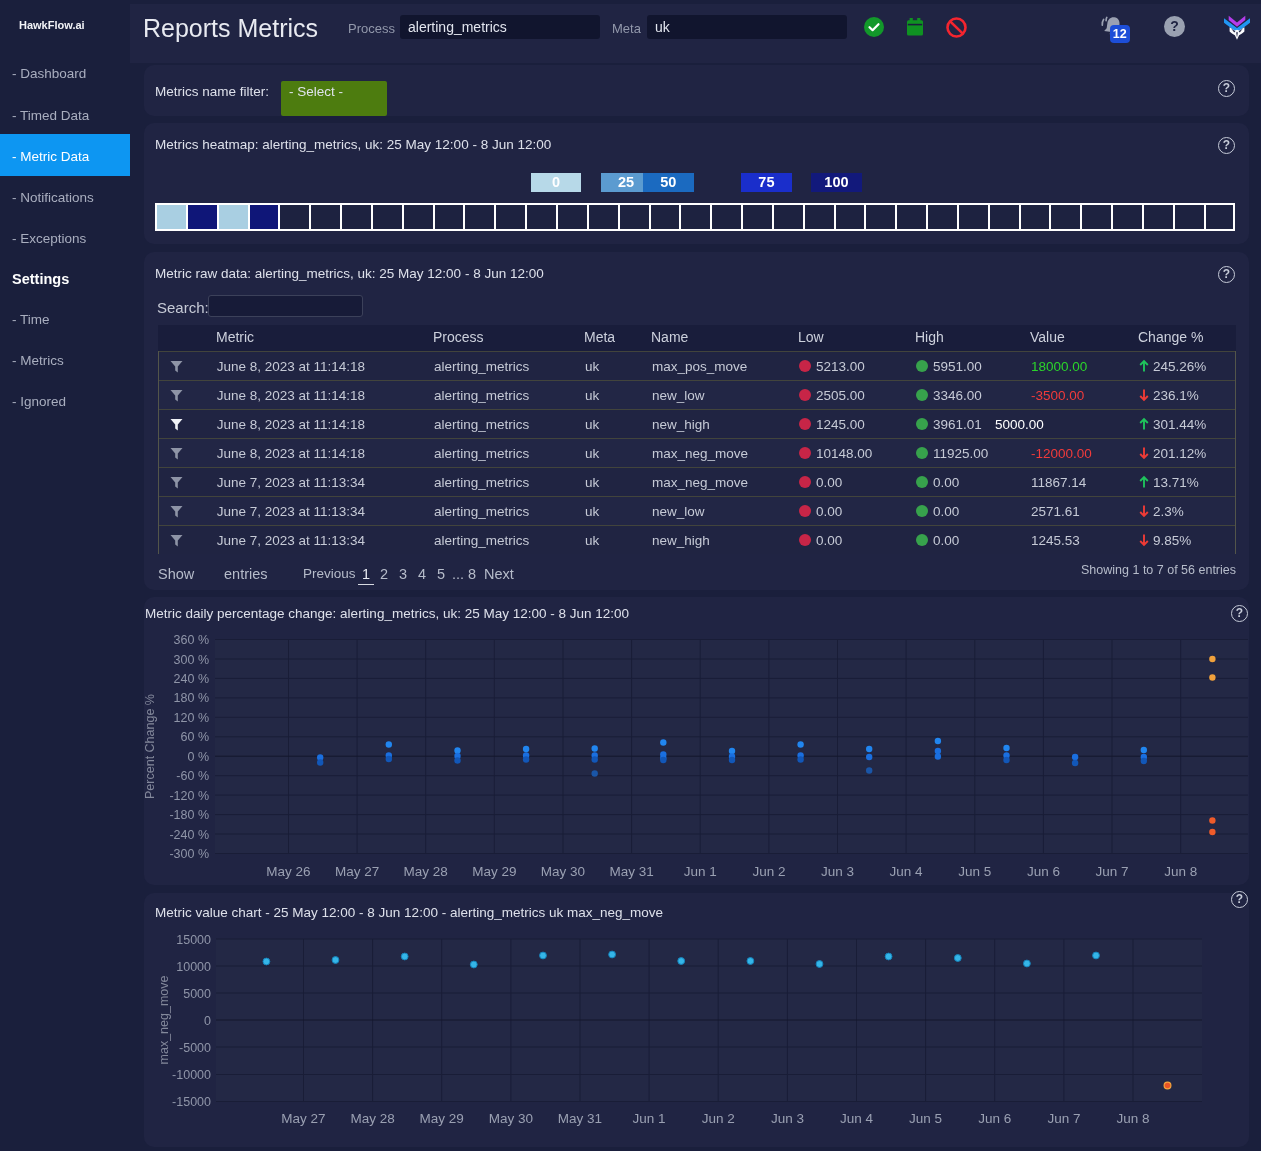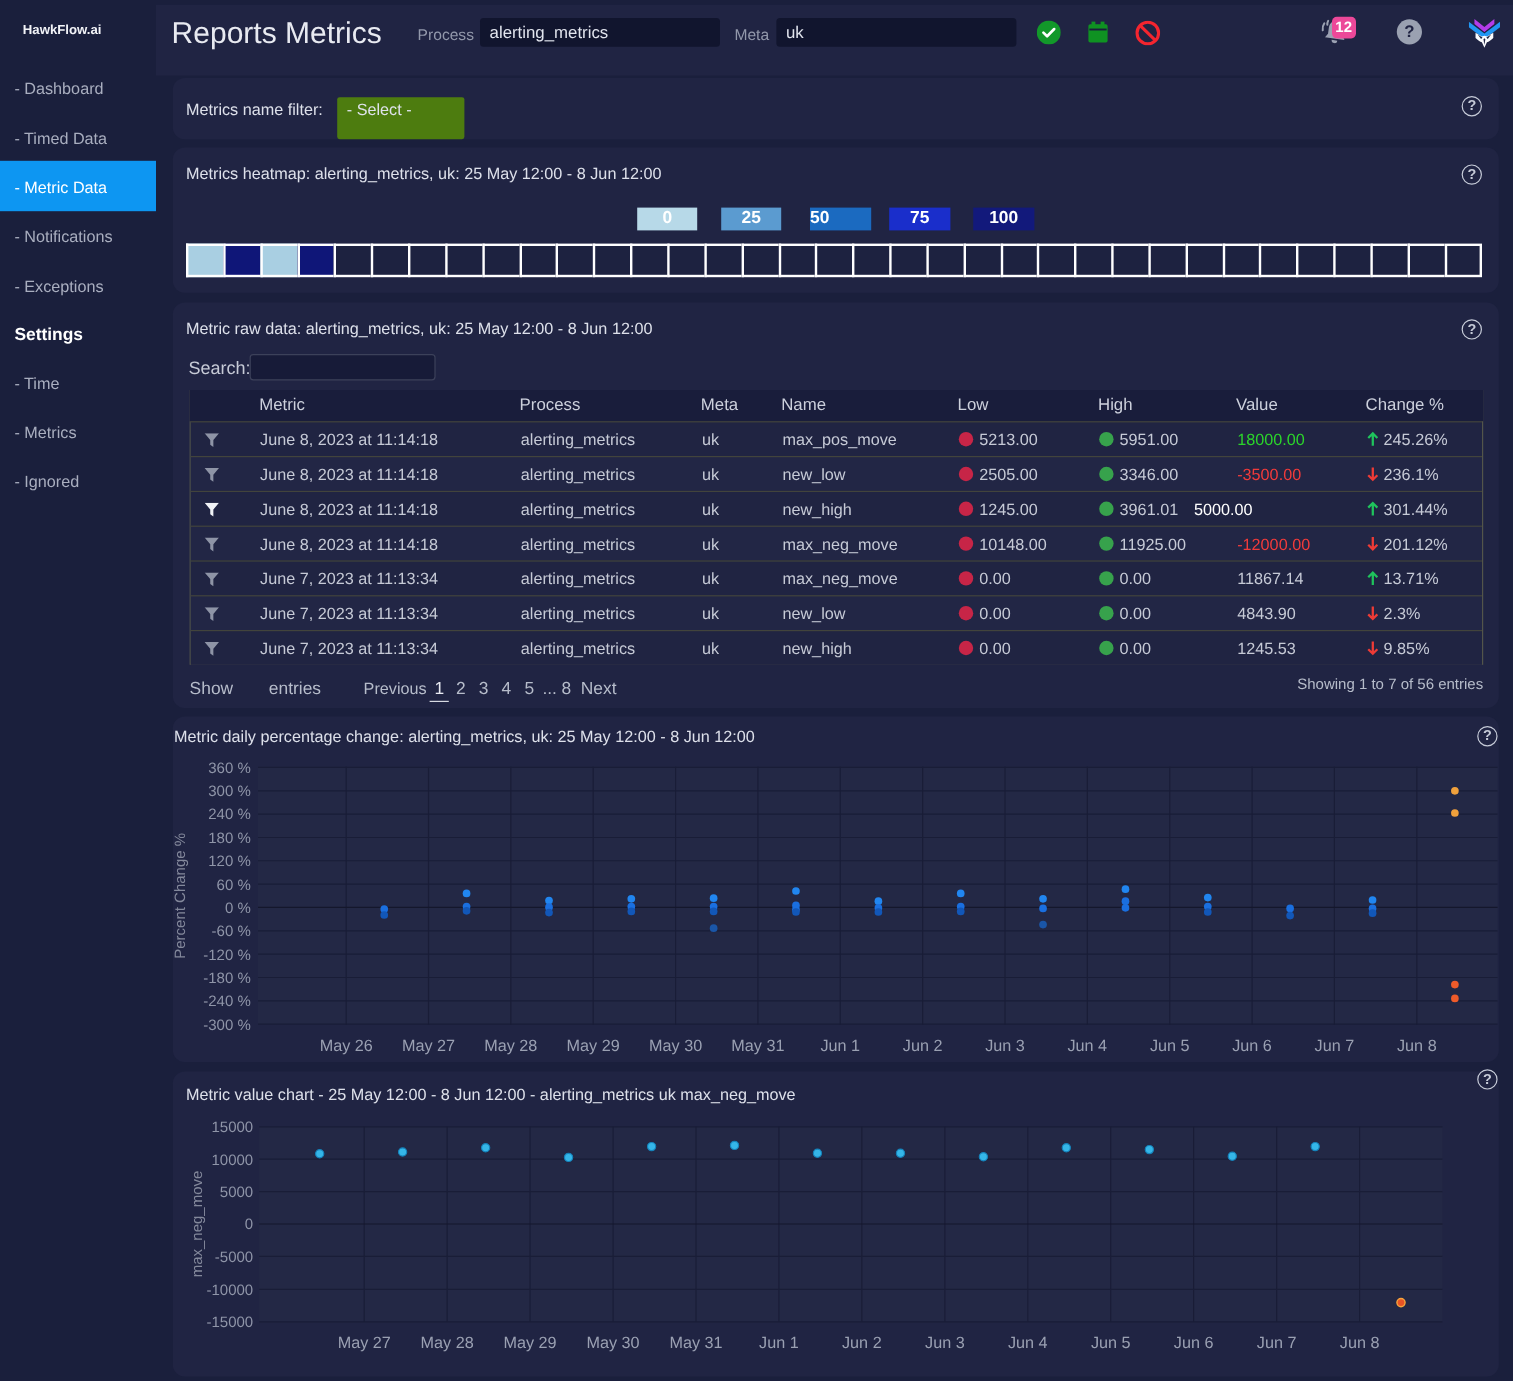--- a/index.html
+++ b/index.html
@@ -37,21 +37,21 @@
 <line x1="4.2" y1="4.4" x2="16.8" y2="16.6" stroke="#f4252f" stroke-width="2.6"></line>
   </svg>
 <svg class="abs" style="left:1099px;top:13px" width="28" height="28" viewBox="0 0 28 28">
 <g transform="rotate(8 14 14)">
 <path d="M14 4.2 C10.3 4.2 7.9 7 7.9 10.8 L7.9 16 L5.8 19.2 L22.2 19.2 L20.1 16 L20.1 10.8 C20.1 7 17.7 4.2 14 4.2 Z" fill="#9ba1b2"></path>
 <path d="M11.6 20.6 a2.4 2.4 0 0 0 4.8 0 Z" fill="#9ba1b2"></path>
 </g>
 <path d="M4.6 6.4 Q2.8 9 3.3 12.2" stroke="#9ba1b2" stroke-width="1.7" fill="none" stroke-linecap="round"></path>
 <path d="M7.8 4.4 Q7 5.9 7.1 7.6" stroke="#9ba1b2" stroke-width="1.7" fill="none" stroke-linecap="round"></path>
 </svg>
-<div class="abs" style="left:1110px;top:14px;width:19.5px;height:18px;background:#ec4899;border-radius:4px;color:#fff;font-size:12.5px;font-weight:bold;text-align:center;line-height:18px">12</div>
+<div class="abs" style="left:1110px;top:25px;width:19.5px;height:18px;background:#1d4ed8;border-radius:4px;color:#fff;font-size:12.5px;font-weight:bold;text-align:center;line-height:18px">12</div>
 <div class="abs" style="left:1164px;top:16px;width:21px;height:21px;background:#9aa1b1;border-radius:50%;color:#202443;font-size:14px;font-weight:bold;text-align:center;line-height:21px">?</div>
 <svg class="abs" style="left:1224px;top:14px" width="26" height="26" viewBox="0 0 26 26">
 <polygon points="0,4.2 13,14 26,4.2 26,8.8 13,18.6 0,8.8" fill="#2196f3"></polygon>
 <polygon points="4.7,1.8 13,8.5 21.3,1.8 21.3,6 13,12.7 4.7,6" fill="#b43cea"></polygon>
 <path d="M5.6,13.2 L10.8,16.4 L13,15.7 L15.2,16.4 L20.4,13.2 L20.4,17.6 C18.4,19.6 16.8,20.6 15.1,21.2 L13,25.8 L10.9,21.2 C9.2,20.6 7.6,19.6 5.6,17.6 Z" fill="#fbfcfe"></path>
 <path d="M7.4,14.8 L11.4,17.3 L10.2,18.6 Z" fill="#202443"></path>
 <path d="M18.6,14.8 L14.6,17.3 L15.8,18.6 Z" fill="#202443"></path>
 <path d="M13,17.8 L13.8,18.7 L13,23.6 L12.2,18.7 Z" fill="#202443"></path>
 </svg>
 <div class="abs" style="left:0;top:134px;width:130px;height:42px;background:#0d96f2"></div>
@@ -66,21 +66,21 @@
 <div class="sideitem" style="top:393.5px">- Ignored</div>
 <div class="panel" style="top:65px;height:51px"></div>
 <div class="ptitle" style="left:155px;top:84px">Metrics name filter:</div>
 <div class="abs" style="left:281px;top:81px;width:106px;height:35px;background:#4d7c0f;border-radius:2px;color:#dfe3ec;font-size:13.5px;line-height:21px;padding-left:8px">- Select -</div>
 <div class="qhelp" style="left:1218px;top:80px">?</div>
 <div class="panel" style="top:123px;height:121px"></div>
 <div class="ptitle" style="left:155px;top:137px">Metrics heatmap: alerting_metrics, uk: 25 May 12:00 - 8 Jun 12:00</div>
 <div class="qhelp" style="left:1218px;top:137px">?</div>
 <div class="abs" style="left:530.8px;top:172.5px;width:50.5px;height:19.5px;background:#b7d9e8;color:#ffffff;font-size:14.5px;font-weight:bold;text-align:center;line-height:19.5px">0</div>
 <div class="abs" style="left:600.8px;top:172.5px;width:50.5px;height:19.5px;background:#5b9bd0;color:#ffffff;font-size:14.5px;font-weight:bold;text-align:center;line-height:19.5px">25</div>
-<div class="abs" style="left:675px;top:172.5px;width:50.5px;height:19.5px;background:#1b6ac0;color:#ffffff;font-size:14.5px;font-weight:bold;line-height:19.5px">50</div>
+<div class="abs" style="left:643px;top:172.5px;width:50.5px;height:19.5px;background:#1b6ac0;color:#ffffff;font-size:14.5px;font-weight:bold;text-align:center;line-height:19.5px">50</div>
 <div class="abs" style="left:741.2px;top:172.5px;width:50.5px;height:19.5px;background:#1a2ecb;color:#ffffff;font-size:14.5px;font-weight:bold;text-align:center;line-height:19.5px">75</div>
 <div class="abs" style="left:811.2px;top:172.5px;width:50.5px;height:19.5px;background:#12197b;color:#ffffff;font-size:14.5px;font-weight:bold;text-align:center;line-height:19.5px">100</div>
 <div class="abs" style="left:155px;top:203px;width:1080px;height:28px;font-size:0"><div style="display:inline-block;width:30.857px;height:28px;background:#a9cfe2;border:2px solid #fff;border-right-width:0px"></div><div style="display:inline-block;width:30.857px;height:28px;background:#0f1678;border:2px solid #fff;border-right-width:0px"></div><div style="display:inline-block;width:30.857px;height:28px;background:#a9cfe2;border:2px solid #fff;border-right-width:0px"></div><div style="display:inline-block;width:30.857px;height:28px;background:#0f1678;border:2px solid #fff;border-right-width:0px"></div><div style="display:inline-block;width:30.857px;height:28px;background:#1d2240;border:2px solid #fff;border-right-width:0px"></div><div style="display:inline-block;width:30.857px;height:28px;background:#1d2240;border:2px solid #fff;border-right-width:0px"></div><div style="display:inline-block;width:30.857px;height:28px;background:#1d2240;border:2px solid #fff;border-right-width:0px"></div><div style="display:inline-block;width:30.857px;height:28px;background:#1d2240;border:2px solid #fff;border-right-width:0px"></div><div style="display:inline-block;width:30.857px;height:28px;background:#1d2240;border:2px solid #fff;border-right-width:0px"></div><div style="display:inline-block;width:30.857px;height:28px;background:#1d2240;border:2px solid #fff;border-right-width:0px"></div><div style="display:inline-block;width:30.857px;height:28px;background:#1d2240;border:2px solid #fff;border-right-width:0px"></div><div style="display:inline-block;width:30.857px;height:28px;background:#1d2240;border:2px solid #fff;border-right-width:0px"></div><div style="display:inline-block;width:30.857px;height:28px;background:#1d2240;border:2px solid #fff;border-right-width:0px"></div><div style="display:inline-block;width:30.857px;height:28px;background:#1d2240;border:2px solid #fff;border-right-width:0px"></div><div style="display:inline-block;width:30.857px;height:28px;background:#1d2240;border:2px solid #fff;border-right-width:0px"></div><div style="display:inline-block;width:30.857px;height:28px;background:#1d2240;border:2px solid #fff;border-right-width:0px"></div><div style="display:inline-block;width:30.857px;height:28px;background:#1d2240;border:2px solid #fff;border-right-width:0px"></div><div style="display:inline-block;width:30.857px;height:28px;background:#1d2240;border:2px solid #fff;border-right-width:0px"></div><div style="display:inline-block;width:30.857px;height:28px;background:#1d2240;border:2px solid #fff;border-right-width:0px"></div><div style="display:inline-block;width:30.857px;height:28px;background:#1d2240;border:2px solid #fff;border-right-width:0px"></div><div style="display:inline-block;width:30.857px;height:28px;background:#1d2240;border:2px solid #fff;border-right-width:0px"></div><div style="display:inline-block;width:30.857px;height:28px;background:#1d2240;border:2px solid #fff;border-right-width:0px"></div><div style="display:inline-block;width:30.857px;height:28px;background:#1d2240;border:2px solid #fff;border-right-width:0px"></div><div style="display:inline-block;width:30.857px;height:28px;background:#1d2240;border:2px solid #fff;border-right-width:0px"></div><div style="display:inline-block;width:30.857px;height:28px;background:#1d2240;border:2px solid #fff;border-right-width:0px"></div><div style="display:inline-block;width:30.857px;height:28px;background:#1d2240;border:2px solid #fff;border-right-width:0px"></div><div style="display:inline-block;width:30.857px;height:28px;background:#1d2240;border:2px solid #fff;border-right-width:0px"></div><div style="display:inline-block;width:30.857px;height:28px;background:#1d2240;border:2px solid #fff;border-right-width:0px"></div><div style="display:inline-block;width:30.857px;height:28px;background:#1d2240;border:2px solid #fff;border-right-width:0px"></div><div style="display:inline-block;width:30.857px;height:28px;background:#1d2240;border:2px solid #fff;border-right-width:0px"></div><div style="display:inline-block;width:30.857px;height:28px;background:#1d2240;border:2px solid #fff;border-right-width:0px"></div><div style="display:inline-block;width:30.857px;height:28px;background:#1d2240;border:2px solid #fff;border-right-width:0px"></div><div style="display:inline-block;width:30.857px;height:28px;background:#1d2240;border:2px solid #fff;border-right-width:0px"></div><div style="display:inline-block;width:30.857px;height:28px;background:#1d2240;border:2px solid #fff;border-right-width:0px"></div><div style="display:inline-block;width:30.857px;height:28px;background:#1d2240;border:2px solid #fff;border-right-width:2px"></div></div>
 <div class="panel" style="top:252px;height:338px"></div>
 <div class="ptitle" style="left:155px;top:266px">Metric raw data: alerting_metrics, uk: 25 May 12:00 - 8 Jun 12:00</div>
 <div class="qhelp" style="left:1218px;top:266px">?</div>
 <div class="abs" style="left:157px;top:299px;font-size:15px;color:#c6cad6">Search:</div>
 <div class="abs" style="left:208px;top:295px;width:155px;height:22px;background:#171b38;border:1px solid #3c415a;border-radius:3px"></div>
 <div class="abs" style="left:158px;top:325px;width:1078px;height:229px;border:1px solid #53554a"></div>
 <div class="abs" style="left:158px;top:325px;width:1078px;height:26px;background:#191d3b"></div>
@@ -187,21 +187,21 @@
       <path d="M0.5 0 H12.5 L7.8 5.6 V11.5 L5.2 9.6 V5.6 Z" fill="#8e94a6"></path>
     </svg>
 <div class="tdtext" style="left:57.7px;top:7px">June 7, 2023 at 11:13:34</div>
 <div class="tdtext" style="left:275px;top:7px">alerting_metrics</div>
 <div class="tdtext" style="left:426px;top:7px">uk</div>
 <div class="tdtext" style="left:493px;top:7px">new_low</div>
 <div class="bullet" style="left:640px;background:#c72547"></div>
     <div class="tdtext" style="left:657px;top:7px">0.00</div>
 <div class="bullet" style="left:757px;background:#37a24c"></div>
     <div class="tdtext" style="left:774px;top:7px">0.00</div>
-<div class="tdtext" style="left:872px;top:7px;color:#c6cad6">4843.90</div>
+<div class="tdtext" style="left:872px;top:7px;color:#c6cad6">2571.61</div>
 <svg style="position:absolute;left:980px;top:7px" width="10" height="14" viewBox="0 0 10 14">
       <path d="M5 1.5 L5 11.5 M1.2 8 L5 11.8 L8.8 8" stroke="#ee3b36" stroke-width="1.9" fill="none"></path>
     </svg>
     <div class="tdtext" style="left:994px;top:7px">2.3%</div>
 </div>
 <div class="abs" style="left:159px;top:525.4px;width:1076px;height:29.1px;background:#202442;border-top:1px solid #42443c">
 <svg style="position:absolute;left:11px;top:8.5px" width="13" height="12" viewBox="0 0 13 12">
       <path d="M0.5 0 H12.5 L7.8 5.6 V11.5 L5.2 9.6 V5.6 Z" fill="#8e94a6"></path>
     </svg>
 <div class="tdtext" style="left:57.7px;top:7px">June 7, 2023 at 11:13:34</div>

